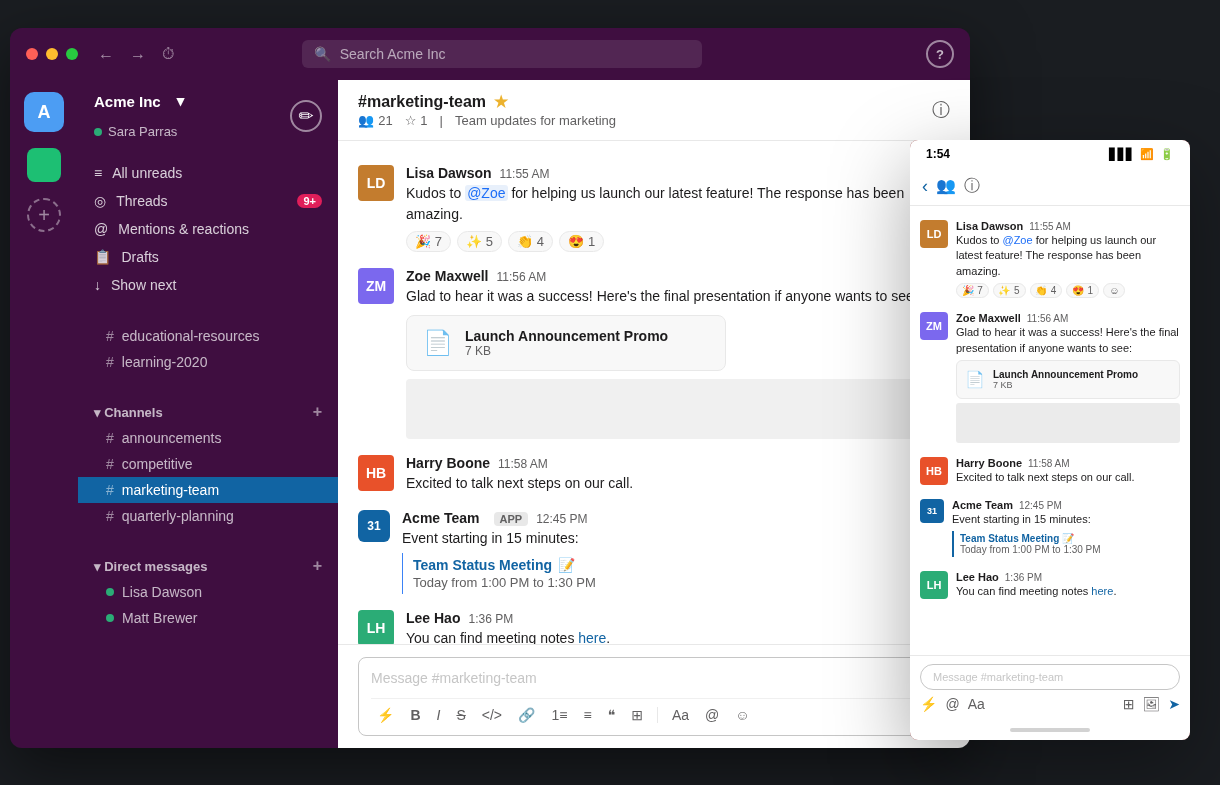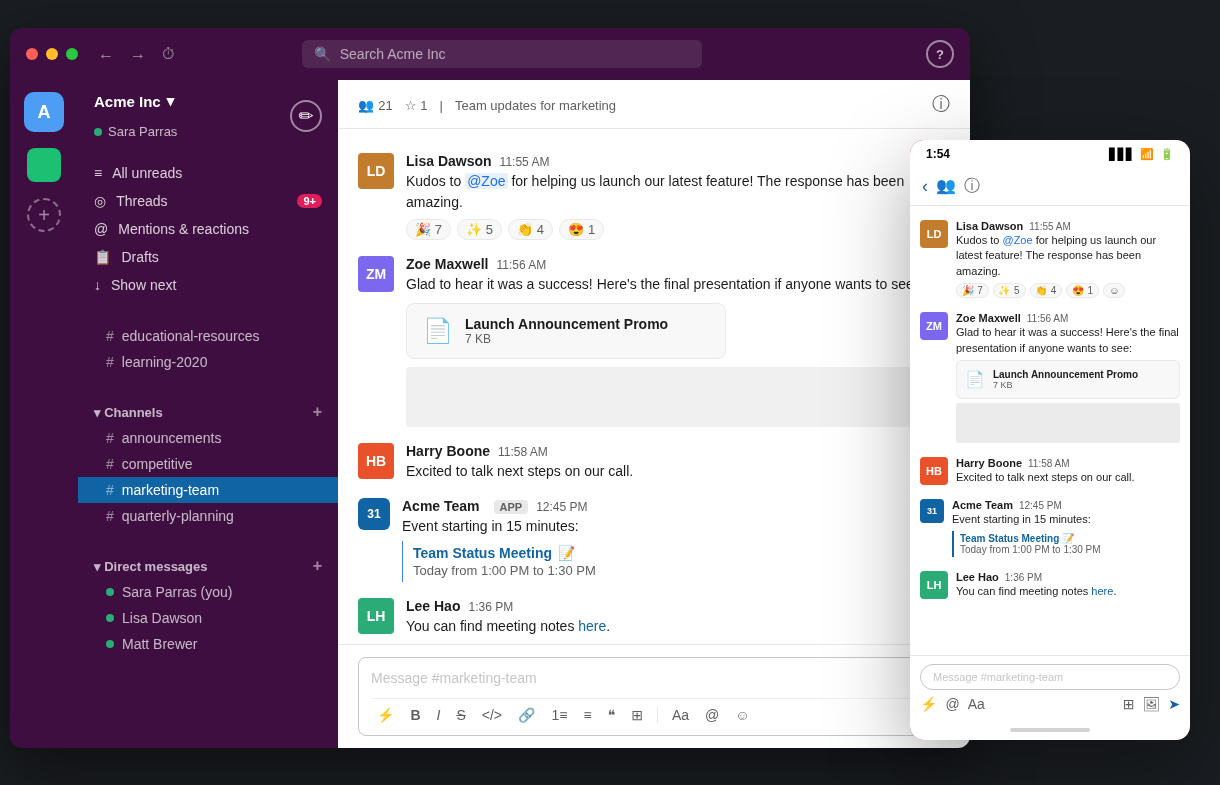--- a/index.html
+++ b/index.html
@@ -23,21 +23,21 @@
 
     
     .icon-rail { width: 68px; background: #3f0e40; display: flex; flex-direction: column; align-items: center; padding: 12px 0; gap: 16px; flex-shrink: 0; }
     .workspace-icon { width: 40px; height: 40px; border-radius: 10px; background: #4c9df3; display: flex; align-items: center; justify-content: center; color: white; font-size: 18px; font-weight: bold; cursor: pointer; }
     .workspace-icon-2 { width: 34px; height: 34px; border-radius: 8px; background: #1dbf73; display: flex; align-items: center; justify-content: center; cursor: pointer; }
     .add-workspace { width: 34px; height: 34px; border-radius: 50%; border: 2px dashed rgba(255,255,255,0.4); display: flex; align-items: center; justify-content: center; color: rgba(255,255,255,0.5); font-size: 20px; cursor: pointer; }
 
     
     .sidebar { width: 260px; background: #3f0e40; display: flex; flex-direction: column; overflow-y: auto; flex-shrink: 0; }
     .sidebar-header { padding: 12px 16px; display: flex; align-items: center; justify-content: space-between; }
-    .workspace-name { color: white; font-weight: 700; font-size: 15px; display: flex; align-items: center; gap: 6px; }
+    .workspace-name { color: white; font-weight: 700; font-size: 15px; display: flex; align-items: center; gap: 16px; }
     .status-dot { width: 8px; height: 8px; border-radius: 50%; background: #2bac76; display: inline-block; }
     .user-name { color: rgba(255,255,255,0.7); font-size: 13px; display: flex; align-items: center; gap: 6px; margin-top: 14px; }
     .compose-btn { width: 32px; height: 32px; border-radius: 50%; border: 2px solid rgba(255,255,255,0.5); color: white; display: flex; align-items: center; justify-content: center; font-size: 18px; cursor: pointer; background: none; }
 
     .sidebar-nav { padding: 8px 0; }
     .nav-item { display: flex; align-items: center; gap: 10px; padding: 6px 16px; color: rgba(255,255,255,0.8); font-size: 14px; cursor: pointer; position: relative; }
     .nav-badge { background: #e01e5a; color: white; border-radius: 10px; padding: 1px 6px; font-size: 11px; font-weight: bold; margin-left: auto; }
 
     .sidebar-section { padding: 16px 0 8px; }
     .section-header { display: flex; align-items: center; justify-content: space-between; padding: 4px 16px; color: rgba(255,255,255,0.7); font-size: 13px; font-weight: 600; cursor: pointer; }
@@ -85,21 +85,21 @@
 
     
     .chat-input-area { padding: 12px 20px; border-top: 1px solid #e8e8e8; flex-shrink: 0; }
     .input-box { border: 1px solid #c6c6c6; border-radius: 8px; padding: 8px 12px; }
     .input-placeholder { color: #c6c6c6; font-size: 14px; padding: 4px 0 8px; }
     .input-toolbar { display: flex; align-items: center; gap: 4px; padding-top: 4px; border-top: 1px solid #f0f0f0; margin-top: 4px; }
     .toolbar-btn { color: #616061; font-size: 14px; cursor: pointer; padding: 4px 6px; border-radius: 4px; background: none; border: none; }
     .toolbar-separator { width: 1px; height: 16px; background: #e8e8e8; margin: 0 4px; }
 
     
-    .mobile-overlay { position: absolute; right: 30px; top: 140px; width: 280px; height: 600px; background: #7f1d1d; border-radius: 14px; box-shadow: 0 25px 80px rgba(0,0,0,0.35); overflow: hidden; display: flex; flex-direction: column; }
+    .mobile-overlay { position: absolute; right: 30px; top: 140px; width: 280px; height: 600px; background: #7f1d1d; border-radius: 8px; box-shadow: 0 25px 80px rgba(0,0,0,0.35); overflow: hidden; display: flex; flex-direction: column; }
     .mobile-status-bar { background: white; height: 28px; display: flex; align-items: center; justify-content: space-between; padding: 0 16px; font-size: 12px; font-weight: 600; }
     .mobile-icons { display: flex; gap: 6px; align-items: center; font-size: 11px; }
     .mobile-header { background: white; border-bottom: 1px solid #e8e8e8; padding: 8px 12px; display: flex; align-items: center; gap: 8px; }
     .mobile-back { color: #1264a3; font-size: 18px; cursor: pointer; }
     .mobile-channel-info { flex: 1; text-align: center; }
     .mobile-channel-name { font-weight: 700; font-size: 14px; color: #1d1c1d; }
     .mobile-channel-sub { font-size: 11px; color: #616061; }
     .mobile-header-actions { display: flex; gap: 8px; color: #616061; font-size: 16px; }
     .mobile-messages { flex: 1; overflow-y: auto; padding: 8px 10px; display: flex; flex-direction: column; gap: 2px; background: white; }
     .mobile-msg { display: flex; gap: 8px; padding: 6px 0; }
@@ -246,36 +246,36 @@
       <div class="sidebar-section">
         <div class="section-header">
           <span>
             <span>▾</span>
             <span>Direct messages</span>
           </span>
           <span class="section-add">+</span>
         </div>
         <div class="dm-item">
           <span class="dm-dot"></span>
-          <span>Sara Parras (you)</span>
-        </div>
-        <div class="dm-item">
-          <span class="dm-dot"></span>
           <span>Lisa Dawson</span>
         </div>
         <div class="dm-item">
           <span class="dm-dot"></span>
           <span>Matt Brewer</span>
         </div>
       </div>
     </div>
 
     <div class="main-chat">
       <div class="chat-header">
         <div>
+          <div class="channel-title">
+            <span>#marketing-team</span>
+            <span class="channel-star">★</span>
+          </div>
           <div class="channel-meta">
             <span class="meta-item">👥 <span>21</span></span>
             <span class="meta-item">☆ <span>1</span></span>
             <span>|</span>
             <span>Team updates for marketing</span>
           </div>
         </div>
         <span class="info-btn">ⓘ</span>
       </div>
 

